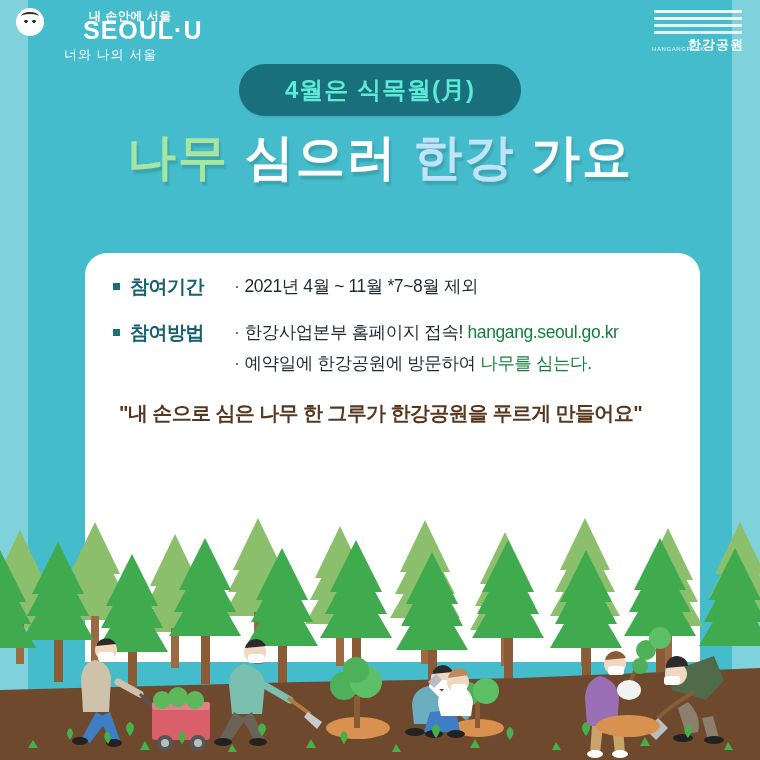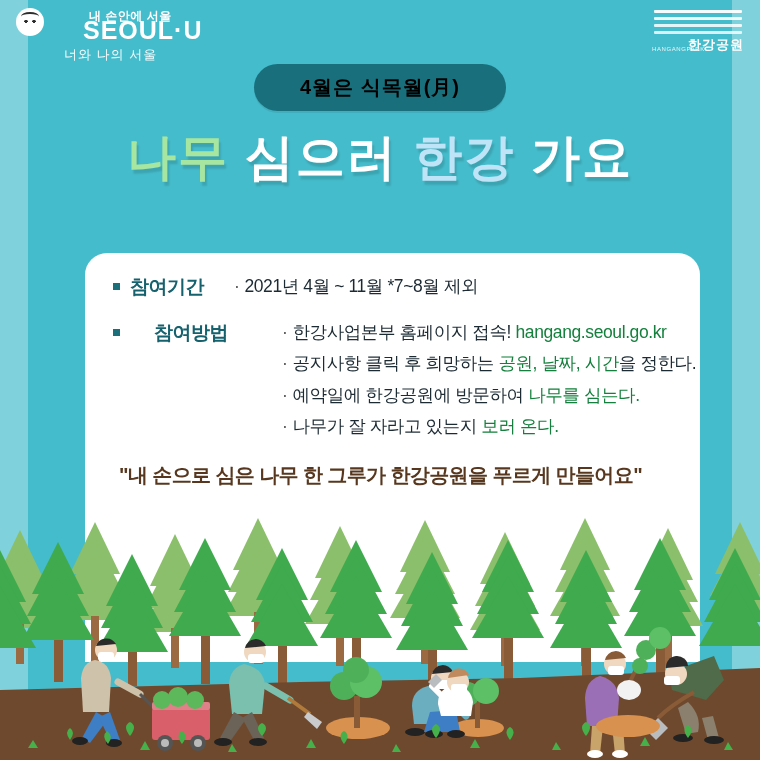--- a/index.html
+++ b/index.html
@@ -60,23 +60,23 @@
     letter-spacing:.6px;white-space:nowrap;
   }
   .hg-kr{
     position:absolute;right:2px;bottom:0px;font-size:13px;font-weight:700;
     color:#ffffff;white-space:nowrap;letter-spacing:1px;
   }
 
   
   .pill{
     position:absolute;left:50%;transform:translateX(-50%);top:64px;
-    background:#19707c;color:#000000;
+    background:#19707c;color:#5eead4;
     border-radius:30px;padding:10px 46px;
-    font-size:20px;font-weight:700;letter-spacing:1px;white-space:nowrap;
+    font-size:24px;font-weight:700;letter-spacing:1px;white-space:nowrap;
     box-shadow:0 2px 0 rgba(0,0,0,.07);
   }
 
   
   .headline{
     position:absolute;left:0;right:0;top:133px;text-align:center;
     font-size:49px;font-weight:700;line-height:1;white-space:nowrap;
     letter-spacing:2px;
     text-shadow:2px 4px 2px rgba(0,0,0,.13);
   }
@@ -161,35 +161,29 @@
       <div class="row">
         <div class="bullet-sq"></div>
         <div class="label">참여기간</div>
         <div class="lines">
           <div class="line">
             <span class="dot">·</span><span>2021년 4월 ~ 11월   *7~8월 제외</span>
           </div>
         </div>
       </div>
 
-      <div class="row" style="margin-top:14px;gap:24px;">
+      <div class="row" style="margin-top:14px;">
         <div class="bullet-sq"></div>
         <div class="label">참여방법</div>
         <div class="lines">
           <div class="line">
             <span class="dot">·</span><span>한강사업본부 홈페이지 접속! </span><span class="hi">hangang.seoul.go.kr</span><span></span>
           </div>
           <div class="line">
-            <span class="dot">·</span><span>공지사항 클릭 후 희망하는 </span><span class="hi">공원, 날짜, 시간</span><span>을 정한다.</span>
-          </div>
-          <div class="line">
             <span class="dot">·</span><span>예약일에 한강공원에 방문하여 </span><span class="hi">나무를 심는다.</span><span></span>
-          </div>
-          <div class="line">
-            <span class="dot">·</span><span>나무가 잘 자라고 있는지 </span><span class="hi">보러 온다.</span><span></span>
           </div>
         </div>
       </div>
 
       <div class="quote">"내 손으로 심은 나무 한 그루가 한강공원을 푸르게 만들어요"</div>
     </div>
   </div>
 
   <div class="scene">
     <svg class="art" width="760" height="260" viewBox="0 0 760 260">

